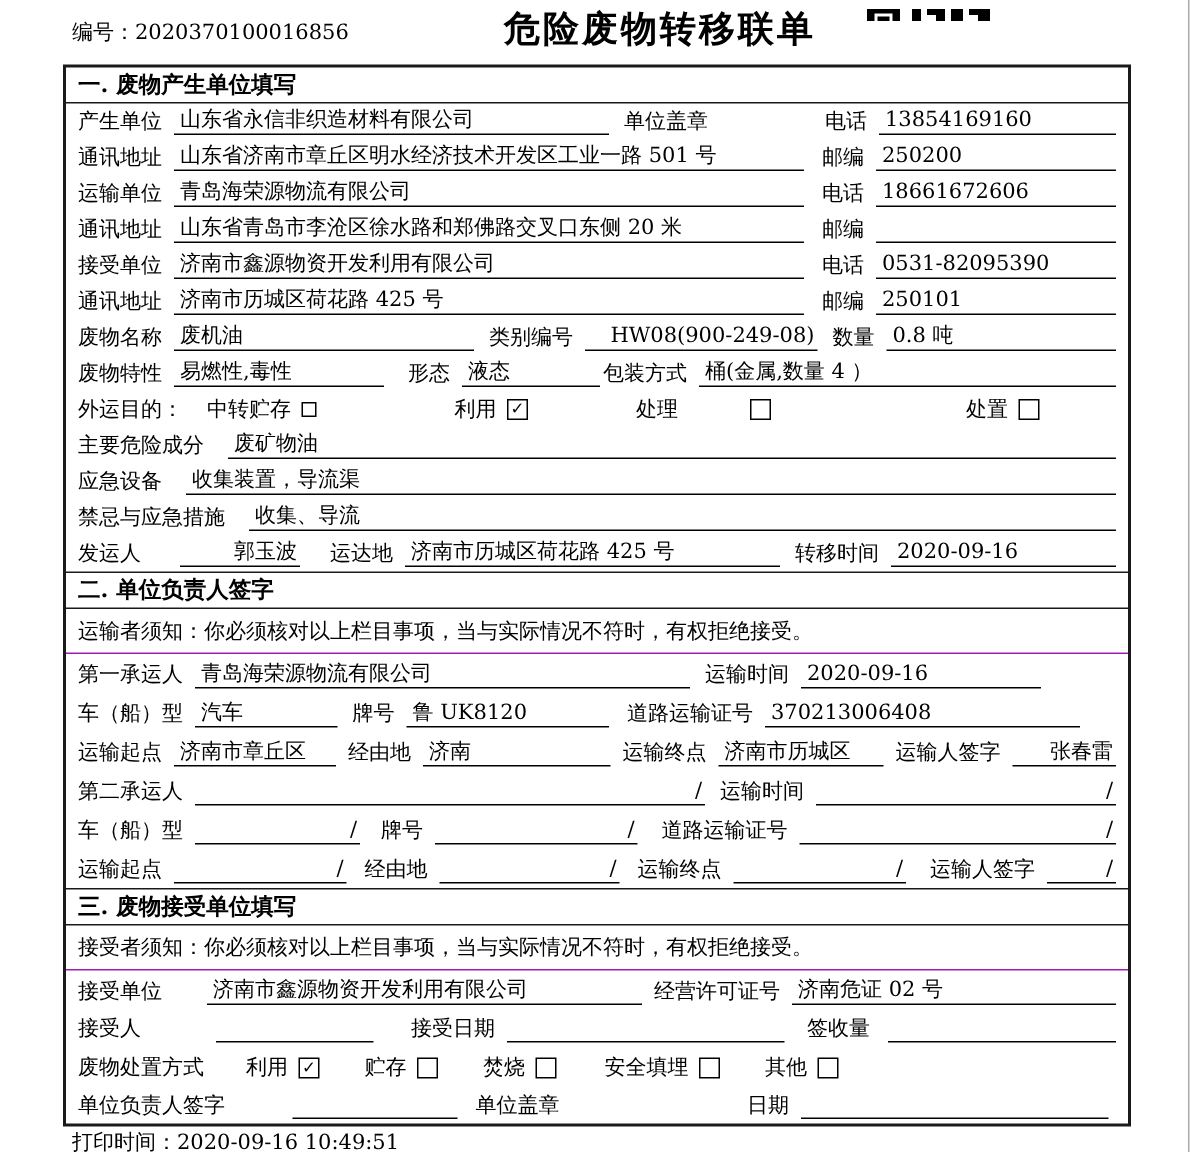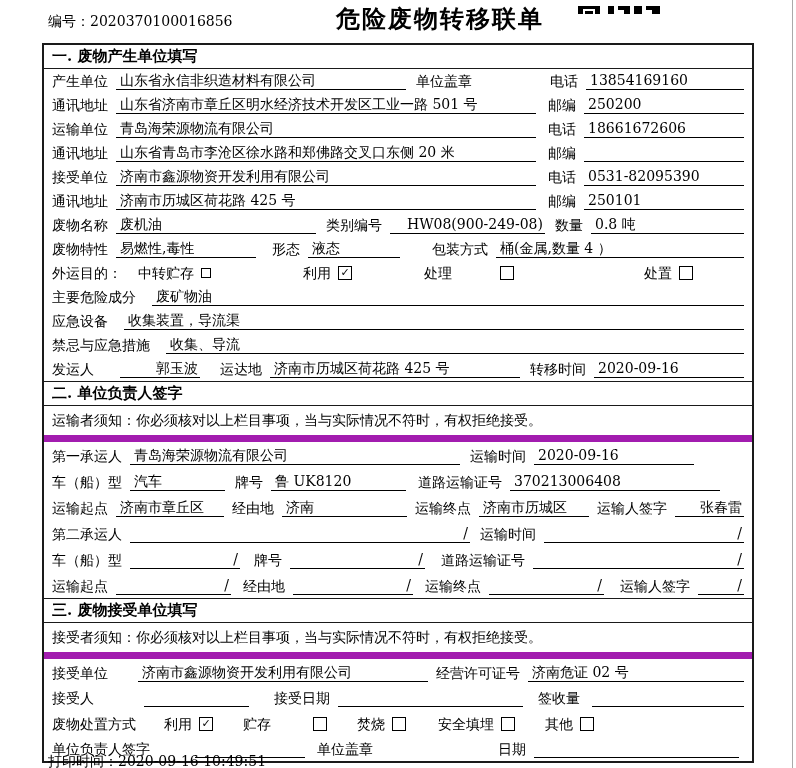--- a/index.html
+++ b/index.html
@@ -15,21 +15,21 @@
   .doc-title{position:absolute;left:440px;top:3px;transform:translateX(-50%);
     font-size:24px;font-weight:700;letter-spacing:2px;white-space:nowrap;}
   .qr{position:absolute;left:578px;top:0;}
   
   .table{position:absolute;left:42px;top:43px;width:712px;border:2px solid #1a1a1a;background:#fff;box-sizing:border-box;}
   .section{box-sizing:border-box;}
   .section + .section{border-top:1.5px solid #1a1a1a;}
   .section-header{height:23px;line-height:23px;font-size:15px;font-weight:700;
     padding-left:8px;border-bottom:1.5px solid #1a1a1a;}
   .note{height:29px;display:flex;align-items:center;padding-left:8px;
-    border-bottom:7px solid #a21caf;font-size:14px;white-space:nowrap;}
+    border-bottom:1px solid #a21caf;font-size:14px;white-space:nowrap;}
   .row{display:flex;align-items:flex-end;height:21px;padding:0 8px 3px 8px;}
   .s2 .row{height:23px;}
   .s3 .row{height:22.5px;}
   .lbl{font-size:14px;line-height:17px;white-space:pre;flex:0 0 auto;}
   .fld{font-size:14px;line-height:17px;border-bottom:1px solid #000;
     padding:0 2px 0 4px;white-space:nowrap;box-sizing:border-box;flex:0 0 auto;overflow:hidden;}
   .fld.flex{flex:1 1 auto;}
   .fld.ctr{text-align:right;padding-left:2px;}
   .cb{display:flex;align-items:center;flex:0 0 auto;}
   .cb .cb-lbl{font-size:14px;line-height:17px;white-space:pre;}
@@ -111,21 +111,21 @@
         <span class="lbl" style="margin-left: 10px;">类别编号</span>
         <span class="fld ctr" style="width: 155px; margin-left: 8px;">HW08(900-249-08)</span>
         <span class="lbl" style="margin-left: 10px;">数量</span>
         <span class="fld flex" style="margin-left: 8px;">0.8 吨</span>
       </div>
       <div class="row">
         <span class="lbl">废物特性</span>
         <span class="fld" style="width: 140px; margin-left: 8px;">易燃性,毒性</span>
         <span class="lbl" style="margin-left: 16px; text-align: center;">形态</span>
         <span class="fld" style="width: 92px; margin-left: 8px;">液态</span>
-        <span class="lbl" style="margin-left: 32px;">包装方式</span>
+        <span class="lbl" style="margin-left: 2px;">包装方式</span>
         <span class="fld flex" style="margin-left: 8px;">桶(金属,数量 4 ）</span>
       </div>
       <div class="row">
         <span class="lbl">外运目的：</span>
         <span class="cb" style="margin-left: 16px;">
           <span class="cb-lbl">中转贮存</span>
           <span class="box small"></span>
         </span>
         <span class="cb" style="margin-left: 92px;">
           <span class="cb-lbl">利用</span>
@@ -229,21 +229,21 @@
         <span class="fld" style="width: 185px; margin-left: 8px;"></span>
         <span class="lbl" style="margin-left: 15px;">签收量</span>
         <span class="fld flex" style="margin-left: 12px;"></span>
       </div>
       <div class="row">
         <span class="lbl">废物处置方式</span>
         <span class="cb" style="margin-left: 28px;">
           <span class="cb-lbl">利用</span>
           <span class="box">✓</span>
         </span>
-        <span class="cb" style="margin-left: 30px; gap: 35px;">
+        <span class="cb" style="margin-left: 30px;">
           <span class="cb-lbl">贮存</span>
           <span class="box"></span>
         </span>
         <span class="cb" style="margin-left: 30px;">
           <span class="cb-lbl">焚烧</span>
           <span class="box"></span>
         </span>
         <span class="cb" style="margin-left: 32px;">
           <span class="cb-lbl">安全填埋</span>
           <span class="box"></span>

